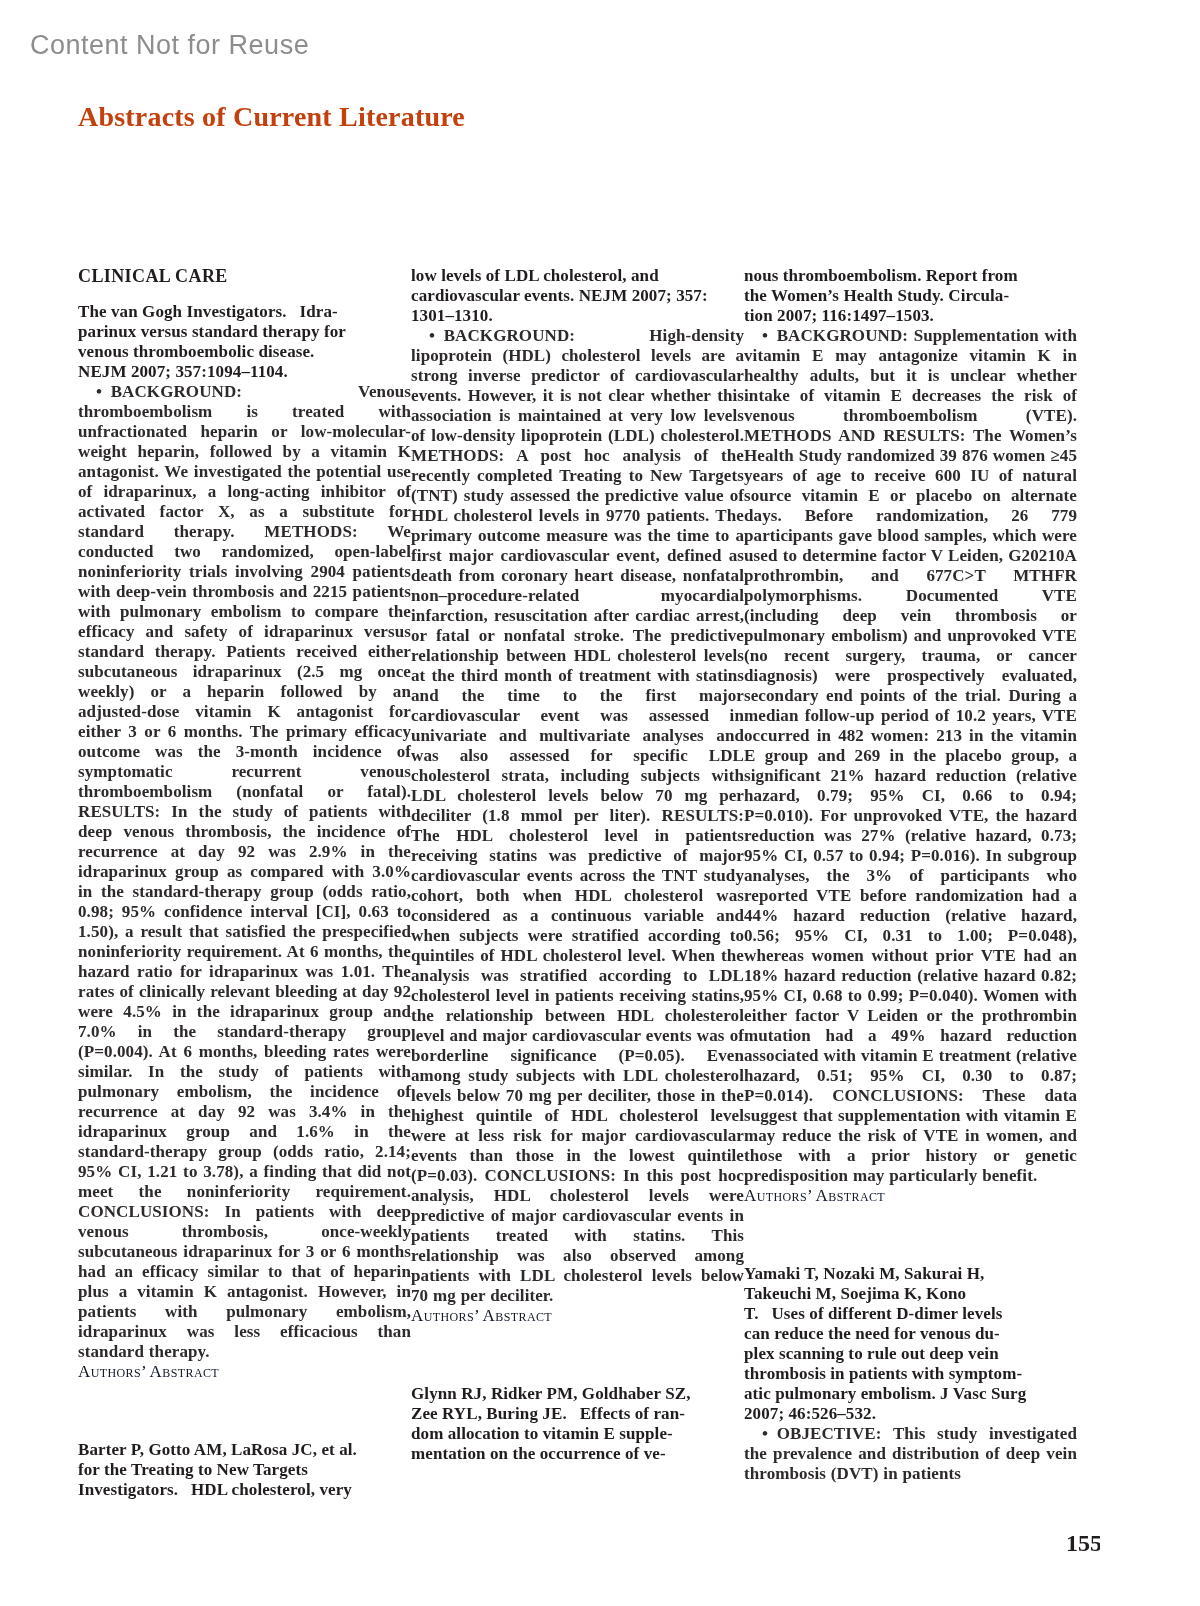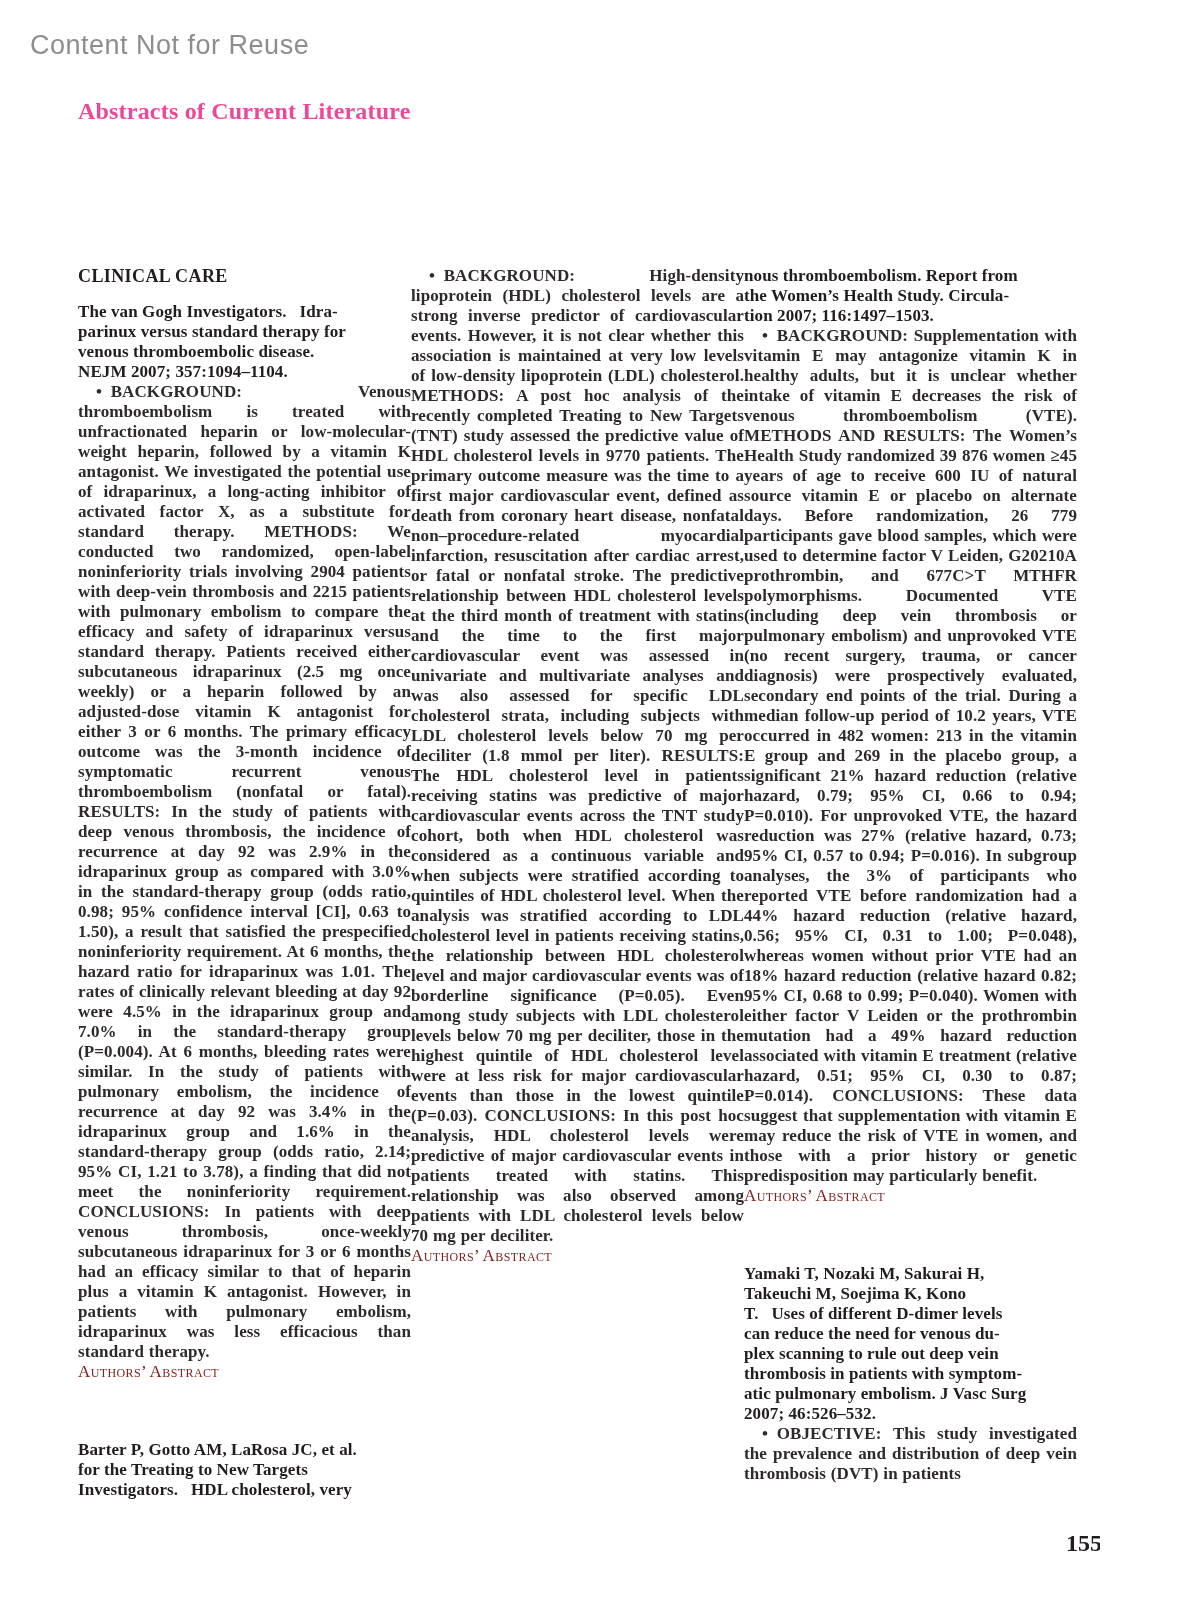--- a/index.html
+++ b/index.html
@@ -22,23 +22,23 @@
     left: 30px;
     font-family: "Liberation Sans", sans-serif;
     font-size: 27px;
     color: #8d8d8f;
     letter-spacing: 0.5px;
   }
   .page-title {
     position: absolute;
     top: 82px;
     left: 78px;
-    font-size: 24px;
+    font-size: 28px;
     font-weight: bold;
-    color: #ec4899;
+    color: #c2410c;
     letter-spacing: 0.2px;
   }
   .columns {
     position: absolute;
     top: 266px;
     left: 78px;
     width: 1046px;
     display: flex;
   }
   .column {
@@ -65,21 +65,21 @@
     margin: 0;
     text-align: justify;
     text-indent: 18px;
     word-spacing: 0.5px;
     font-weight: bold;
   }
   .attribution {
     margin: 0;
     font-variant: small-caps;
     letter-spacing: 0.4px;
-    color: #7f1d1d;
+    color: #0f172a;
   }
   .citation-next {
     margin-top: 58px;
   }
   .page-number {
     position: absolute;
     top: 1530px;
     left: 78px;
     width: 1024px;
     text-align: right;
@@ -106,22 +106,29 @@
 venous thromboembolic disease.
 NEJM 2007; 357:1094–1104.</p>
       <p class="body-par">• BACKGROUND: Venous thromboembolism is treated with unfractionated heparin or low-molecular-weight heparin, followed by a vitamin K antagonist. We investigated the potential use of idraparinux, a long-acting inhibitor of activated factor X, as a substitute for standard therapy. METHODS: We conducted two randomized, open-label noninferiority trials involving 2904 patients with deep-vein thrombosis and 2215 patients with pulmonary embolism to compare the efficacy and safety of idraparinux versus standard therapy. Patients received either subcutaneous idraparinux (2.5 mg once weekly) or a heparin followed by an adjusted-dose vitamin K antagonist for either 3 or 6 months. The primary efficacy outcome was the 3-month incidence of symptomatic recurrent venous thromboembolism (nonfatal or fatal). RESULTS: In the study of patients with deep venous thrombosis, the incidence of recurrence at day 92 was 2.9% in the idraparinux group as compared with 3.0% in the standard-therapy group (odds ratio, 0.98; 95% confidence interval [CI], 0.63 to 1.50), a result that satisfied the prespecified noninferiority requirement. At 6 months, the hazard ratio for idraparinux was 1.01. The rates of clinically relevant bleeding at day 92 were 4.5% in the idraparinux group and 7.0% in the standard-therapy group (P=0.004). At 6 months, bleeding rates were similar. In the study of patients with pulmonary embolism, the incidence of recurrence at day 92 was 3.4% in the idraparinux group and 1.6% in the standard-therapy group (odds ratio, 2.14; 95% CI, 1.21 to 3.78), a finding that did not meet the noninferiority requirement. CONCLUSIONS: In patients with deep venous thrombosis, once-weekly subcutaneous idraparinux for 3 or 6 months had an efficacy similar to that of heparin plus a vitamin K antagonist. However, in patients with pulmonary embolism, idraparinux was less efficacious than standard therapy.</p>
       <p class="attribution">Authors’ Abstract</p>
       <p class="citation citation-next">Barter P, Gotto AM, LaRosa JC, et al.
 for the Treating to New Targets
 Investigators.  HDL cholesterol, very</p>
     </div>
 
     <div class="column">
+      <p class="citation">low levels of LDL cholesterol, and
+cardiovascular events. NEJM 2007; 357:
+1301–1310.</p>
       <p class="body-par">• BACKGROUND: High-density lipoprotein (HDL) cholesterol levels are a strong inverse predictor of cardiovascular events. However, it is not clear whether this association is maintained at very low levels of low-density lipoprotein (LDL) cholesterol. METHODS: A post hoc analysis of the recently completed Treating to New Targets (TNT) study assessed the predictive value of HDL cholesterol levels in 9770 patients. The primary outcome measure was the time to a first major cardiovascular event, defined as death from coronary heart disease, nonfatal non–procedure-related myocardial infarction, resuscitation after cardiac arrest, or fatal or nonfatal stroke. The predictive relationship between HDL cholesterol levels at the third month of treatment with statins and the time to the first major cardiovascular event was assessed in univariate and multivariate analyses and was also assessed for specific LDL cholesterol strata, including subjects with LDL cholesterol levels below 70 mg per deciliter (1.8 mmol per liter). RESULTS: The HDL cholesterol level in patients receiving statins was predictive of major cardiovascular events across the TNT study cohort, both when HDL cholesterol was considered as a continuous variable and when subjects were stratified according to quintiles of HDL cholesterol level. When the analysis was stratified according to LDL cholesterol level in patients receiving statins, the relationship between HDL cholesterol level and major cardiovascular events was of borderline significance (P=0.05). Even among study subjects with LDL cholesterol levels below 70 mg per deciliter, those in the highest quintile of HDL cholesterol level were at less risk for major cardiovascular events than those in the lowest quintile (P=0.03). CONCLUSIONS: In this post hoc analysis, HDL cholesterol levels were predictive of major cardiovascular events in patients treated with statins. This relationship was also observed among patients with LDL cholesterol levels below 70 mg per deciliter.</p>
       <p class="attribution">Authors’ Abstract</p>
+      <p class="citation citation-next">Glynn RJ, Ridker PM, Goldhaber SZ,
+Zee RYL, Buring JE.  Effects of ran-
+dom allocation to vitamin E supple-
+mentation on the occurrence of ve-</p>
     </div>
 
     <div class="column">
       <p class="citation">nous thromboembolism. Report from
 the Women’s Health Study. Circula-
 tion 2007; 116:1497–1503.</p>
       <p class="body-par">• BACKGROUND: Supplementation with vitamin E may antagonize vitamin K in healthy adults, but it is unclear whether intake of vitamin E decreases the risk of venous thromboembolism (VTE). METHODS AND RESULTS: The Women’s Health Study randomized 39 876 women ≥45 years of age to receive 600 IU of natural source vitamin E or placebo on alternate days. Before randomization, 26 779 participants gave blood samples, which were used to determine factor V Leiden, G20210A prothrombin, and 677C&gt;T MTHFR polymorphisms. Documented VTE (including deep vein thrombosis or pulmonary embolism) and unprovoked VTE (no recent surgery, trauma, or cancer diagnosis) were prospectively evaluated, secondary end points of the trial. During a median follow-up period of 10.2 years, VTE occurred in 482 women: 213 in the vitamin E group and 269 in the placebo group, a significant 21% hazard reduction (relative hazard, 0.79; 95% CI, 0.66 to 0.94; P=0.010). For unprovoked VTE, the hazard reduction was 27% (relative hazard, 0.73; 95% CI, 0.57 to 0.94; P=0.016). In subgroup analyses, the 3% of participants who reported VTE before randomization had a 44% hazard reduction (relative hazard, 0.56; 95% CI, 0.31 to 1.00; P=0.048), whereas women without prior VTE had an 18% hazard reduction (relative hazard 0.82; 95% CI, 0.68 to 0.99; P=0.040). Women with either factor V Leiden or the prothrombin mutation had a 49% hazard reduction associated with vitamin E treatment (relative hazard, 0.51; 95% CI, 0.30 to 0.87; P=0.014). CONCLUSIONS: These data suggest that supplementation with vitamin E may reduce the risk of VTE in women, and those with a prior history or genetic predisposition may particularly benefit.</p>
       <p class="attribution">Authors’ Abstract</p>
       <p class="citation citation-next">Yamaki T, Nozaki M, Sakurai H,
 Takeuchi M, Soejima K, Kono

